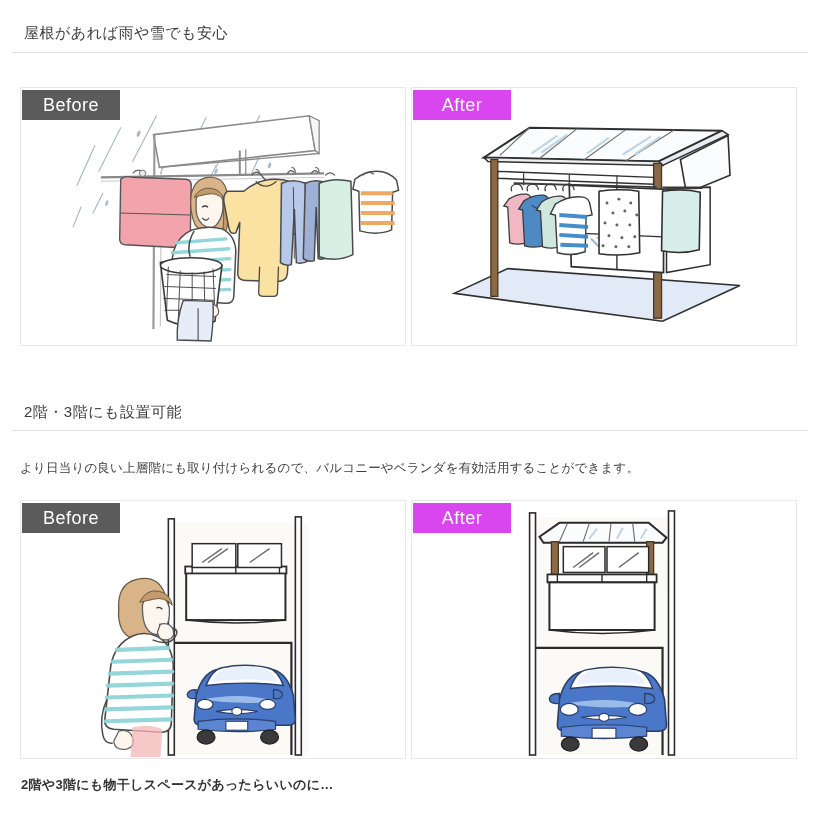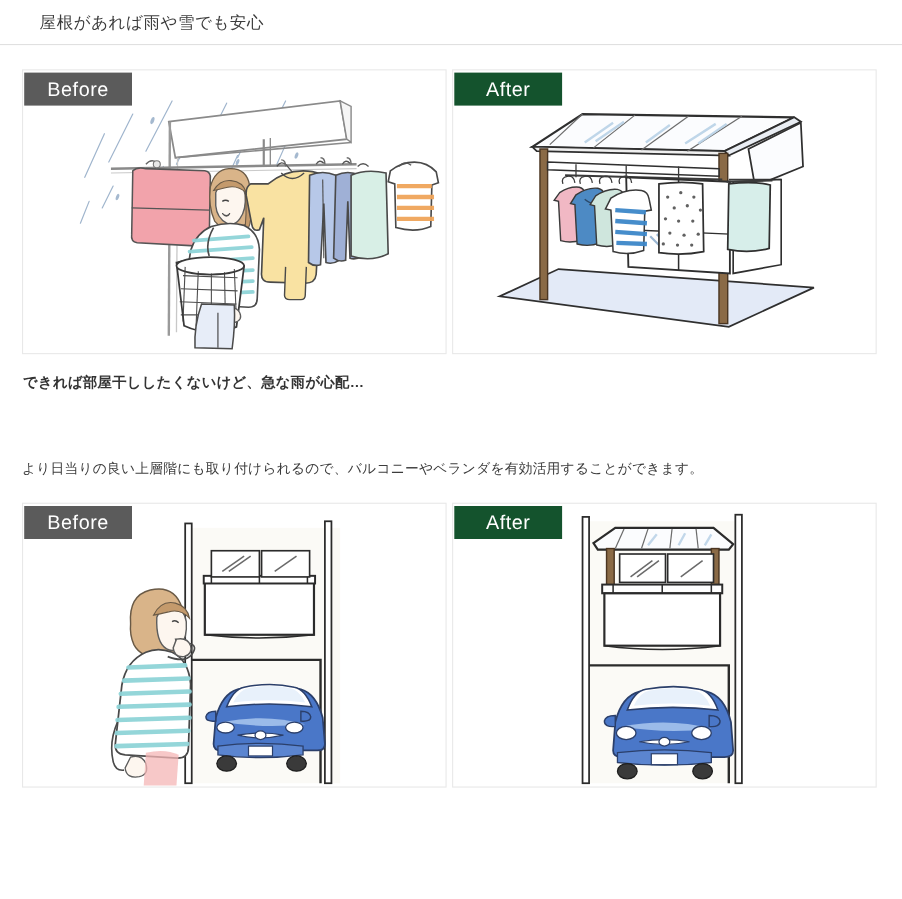--- a/index.html
+++ b/index.html
@@ -14,22 +14,22 @@
     color: #333333;
     -webkit-font-smoothing: antialiased;
   }
   .page { position: relative; width: 820px; height: 817px; }
 
   
   .section-heading {
     font-size: 15px;
     font-weight: 400;
     color: #3c3c3c;
-    margin: 0;
-    padding: 0 0 9px 36px;
+    margin: 12px;
+    padding: 0 0 9px 12px;
     border-bottom: 1px solid #e0e0e0;
     letter-spacing: 0.5px;
     line-height: 1.3;
   }
   .section-lead {
     font-size: 12.5px;
     color: #3c3c3c;
     margin: 0;
     padding: 16px 24px 0 20px;
     letter-spacing: 0.2px;
@@ -62,21 +62,21 @@
     height: 30px;
     line-height: 30px;
     text-align: center;
     color: #ffffff;
     font-size: 18px;
     letter-spacing: 0.5px;
     font-family: "Liberation Sans", "DejaVu Sans", sans-serif;
     z-index: 3;
   }
   .badge-before { background: #5b5b5b; }
-  .badge-after  { background: #14532d; }
+  .badge-after  { background: #d946ef; }
 
   .caption {
     font-size: 13px;
     font-weight: bold;
     color: #333333;
     padding: 17px 0 0 1px;
     letter-spacing: 0.3px;
     line-height: 1.4;
   }
 
@@ -227,21 +227,20 @@
             <path d="M344 88 q5 -6 11 -1" stroke="#555" stroke-width="1.2" fill="none"></path>
           </g>
 
           <g stroke="#6a6a6a" stroke-width="1.3" fill="none">
             <path d="M240 88 q0 -6 -4 -6"></path>
             <path d="M276 86 q0 -6 -4 -6"></path>
             <path d="M300 86 q0 -6 -4 -6"></path>
           </g>
         </svg>
       </div>
-      <div class="caption">できれば部屋干ししたくないけど、急な雨が心配…</div>
     </div>
 
     <div class="compare-col">
       <div class="figure">
         <span class="badge badge-after">After</span>
         <svg viewBox="0 0 386 259">
 
           <path d="M42 207 L96 182 L330 199 L252 235 Z" fill="#e3eaf7" stroke="#2f2f2f" stroke-width="1.6"></path>
 
           <path d="M72 70 L118 40 L312 43 L248 74 Z" fill="#fbfcfe" stroke="#2f2f2f" stroke-width="2"></path>
@@ -334,20 +333,21 @@
 
           <path d="M252 104 q22 -3 38 1 l-1 58 q-18 5 -38 1 Z" fill="#d7eeea" stroke="#2f2f2f" stroke-width="1.6"></path>
           <line x1="250" y1="102" x2="292" y2="101" stroke="#3a3a3a" stroke-width="1.8"></line>
         </svg>
       </div>
     </div>
   </div>
 
   <div class="gap-section"></div>
 
+  <h2 class="section-heading">2階・3階にも設置可能</h2>
 
   <p class="section-lead">より日当りの良い上層階にも取り付けられるので、バルコニーやベランダを有効活用することができます。</p>
 
   <div class="pad-mid-2"></div>
 
   <div class="compare-row">
 
     <div class="compare-col">
       <div class="figure">
         <span class="badge badge-before">Before</span>
@@ -426,20 +426,21 @@
             <path d="M132 140 q16 6 22 -2 q6 -8 -2 -10" fill="none" stroke="#4a4a4a" stroke-width="1.5"></path>
             <path d="M140 124 q10 -2 13 6 q2 8 -6 10 q-9 1 -10 -8 Z" fill="#fdf6ef" stroke="#5d5d5d" stroke-width="1.3"></path>
 
             <path d="M86 200 q-8 18 -4 36 q2 9 10 8" fill="none" stroke="#4a4a4a" stroke-width="1.5"></path>
             <path d="M98 232 q10 -3 14 6 q3 10 -6 12 q-12 2 -13 -8 Z" fill="#fdf6ef" stroke="#5d5d5d" stroke-width="1.2"></path>
 
             <path d="M112 228 q18 -4 30 2 l-2 28 l-30 0 Z" fill="#f4b6b6" stroke="none" opacity="0.75"></path>
           </g>
         </svg>
       </div>
+      <div class="caption">2階や3階にも物干しスペースがあったらいいのに…</div>
     </div>
 
     <div class="compare-col">
       <div class="figure">
         <span class="badge badge-after">After</span>
         <svg viewBox="0 0 386 259">
 
           <rect x="122" y="16" width="140" height="240" fill="#fbfaf6" stroke="none"></rect>
           <rect x="118" y="12" width="6" height="244" fill="#ffffff" stroke="#2b2b2b" stroke-width="1.6"></rect>
           <rect x="258" y="10" width="6" height="246" fill="#ffffff" stroke="#2b2b2b" stroke-width="1.6"></rect>

